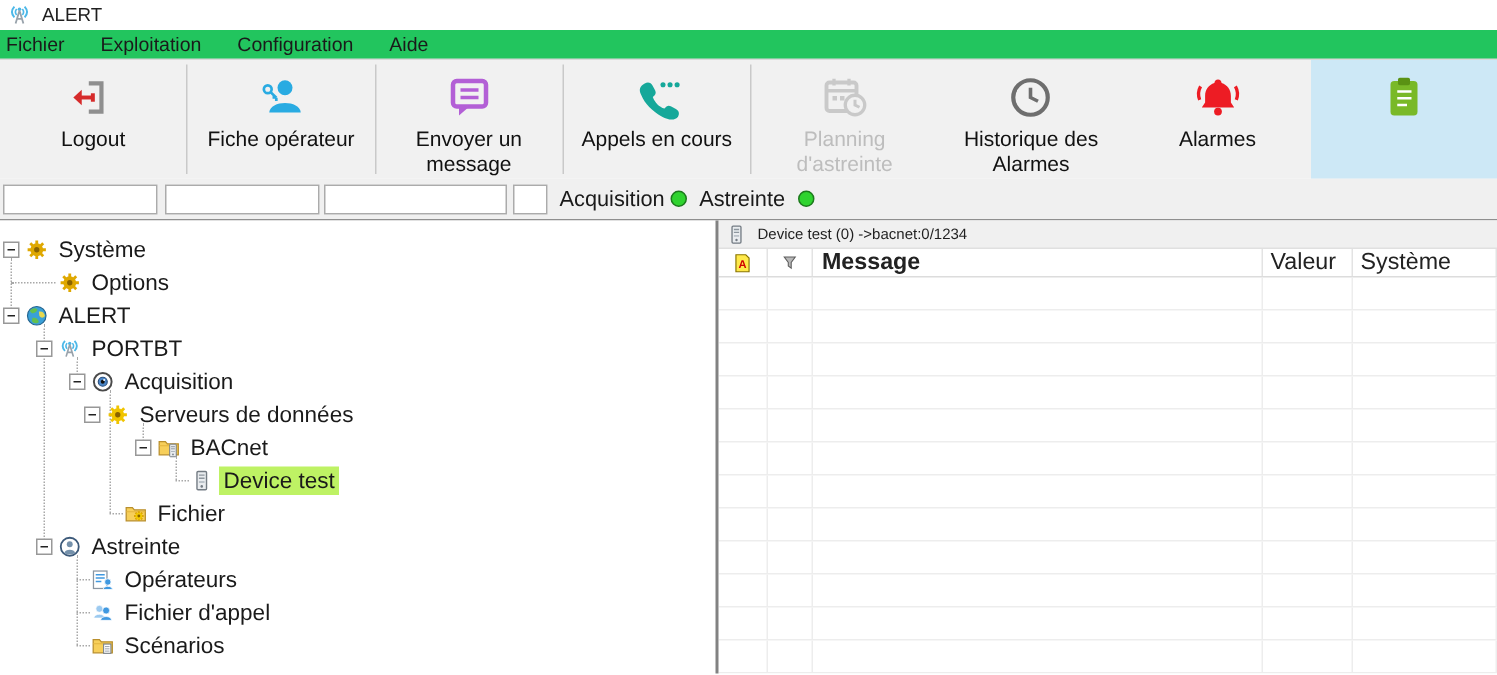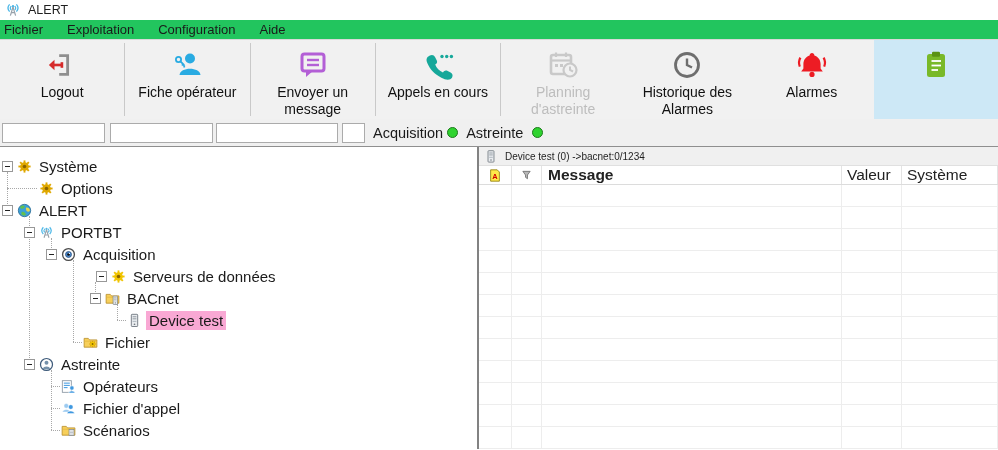--- a/index.html
+++ b/index.html
@@ -31,21 +31,21 @@
   .dot { width: 11px; height: 11px; border-radius: 50%; background: #2fd32f; border: 1px solid #1c7a1c; margin-left: 4px; }
   
   .main { display: flex; height: 302px; }
   .tree { width: 479px; background: #fff; position: relative; border-right: 2px solid #828282; overflow: hidden; padding-top: 8px; }
   .trowi { display: flex; align-items: center; height: 22px; gap: 4px; position: relative; }
   .exp { width: 11px; height: 11px; border: 1px solid #989898; background: #fff; display: inline-flex; align-items: center; justify-content: center; flex: none; }
   .exp .h { width: 5px; height: 1px; background: #222; }
   .expsp { width: 11px; flex: none; }
   .ticon14 { width: 15px; height: 15px; flex: none; }
   .tlabel { font-size: 15px; white-space: nowrap; padding: 1px 3px; }
-  .tlabel.sel { background: #f9a8d4; }
+  .tlabel.sel { background: #bef264; }
   .rail { position: absolute; border-left: 1px dotted #a8a8a8; width: 0; }
   .stub { position: absolute; border-top: 1px dotted #a8a8a8; height: 0; }
   
   .panel { flex: 1; background: #fff; display: flex; flex-direction: column; overflow: hidden; }
   .phead { height: 29px; background: #f0f0f0; display: flex; align-items: center; gap: 7px; padding-left: 5px; font-size: 10px; border-bottom: 1px solid #e0e0e0; color: #1f1f1f; }
   .thead { height: 24px; display: flex; align-items: center; border-bottom: 1px solid #dcdcdc; font-size: 15.5px; color: #222; }
   .thead .tcell { border-right: 1px solid #e3e3e3; height: 100%; display: flex; align-items: center; }
   .tcell.c1 { width: 33px; justify-content: center; }
   .tcell.c2 { width: 30px; justify-content: center; }
   .tcell.c3 { width: 300px; padding-left: 6px; font-weight: bold; }
@@ -354,21 +354,21 @@
     </div>
     <div class="trowi" style="margin-left:46px">
       <span class="exp">
           <span class="h"></span>
         </span>
       <svg class="ticon14">
           <use href="#s-eye"></use>
         </svg>
       <span class="tlabel">Acquisition</span>
     </div>
-    <div class="trowi" style="margin-left:96px">
+    <div class="trowi" style="margin-left:56px">
       <span class="exp">
           <span class="h"></span>
         </span>
       <svg class="ticon14" style="color:#f0c400">
           <use href="#s-gear"></use>
         </svg>
       <span class="tlabel">Serveurs de données</span>
     </div>
     <div class="trowi" style="margin-left:90px">
       <span class="exp">

